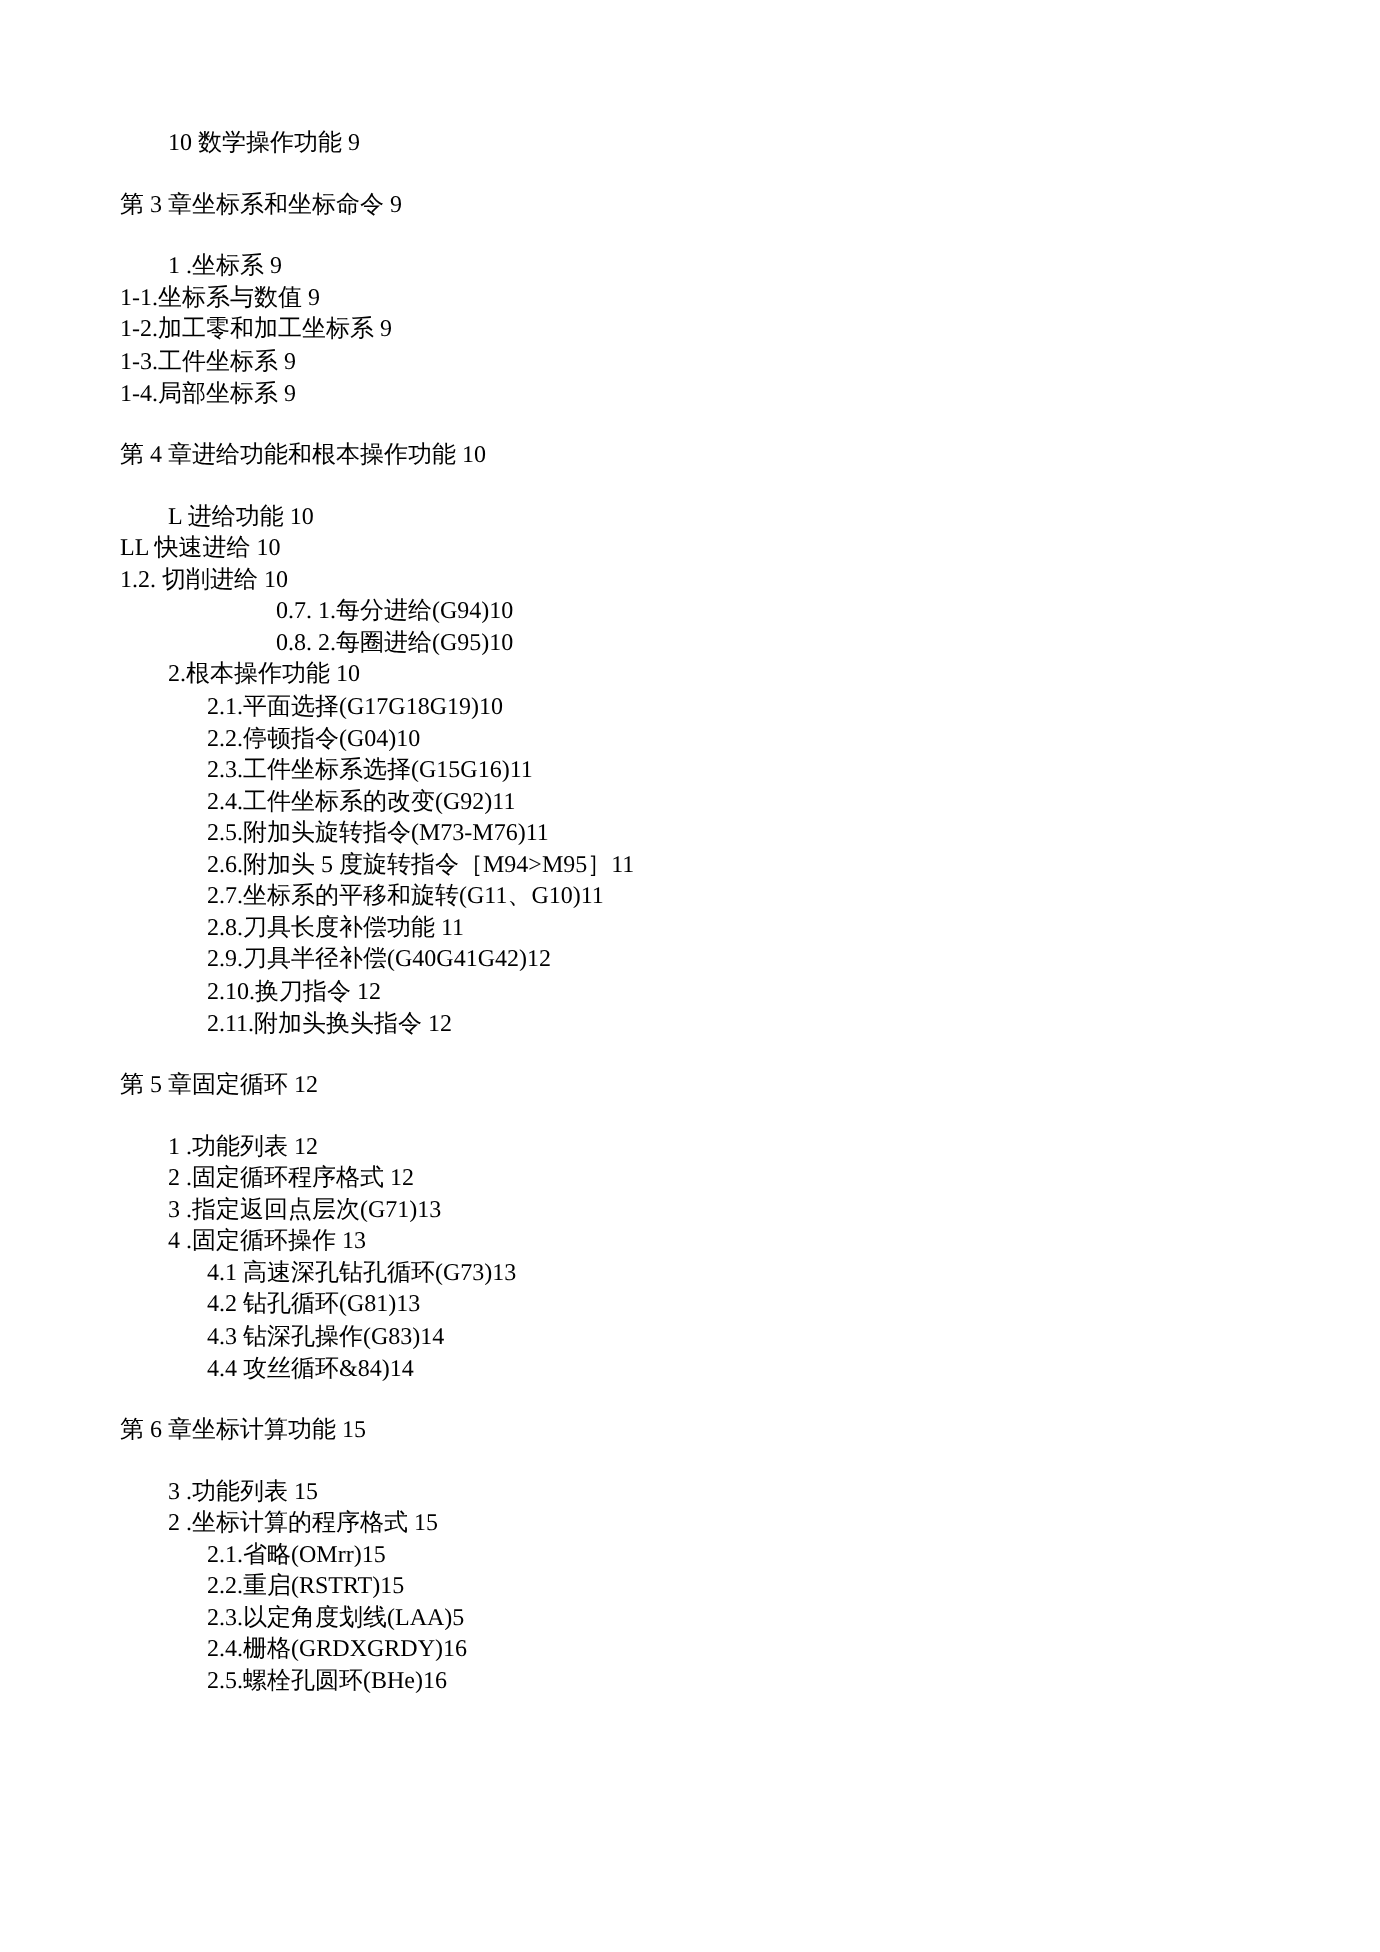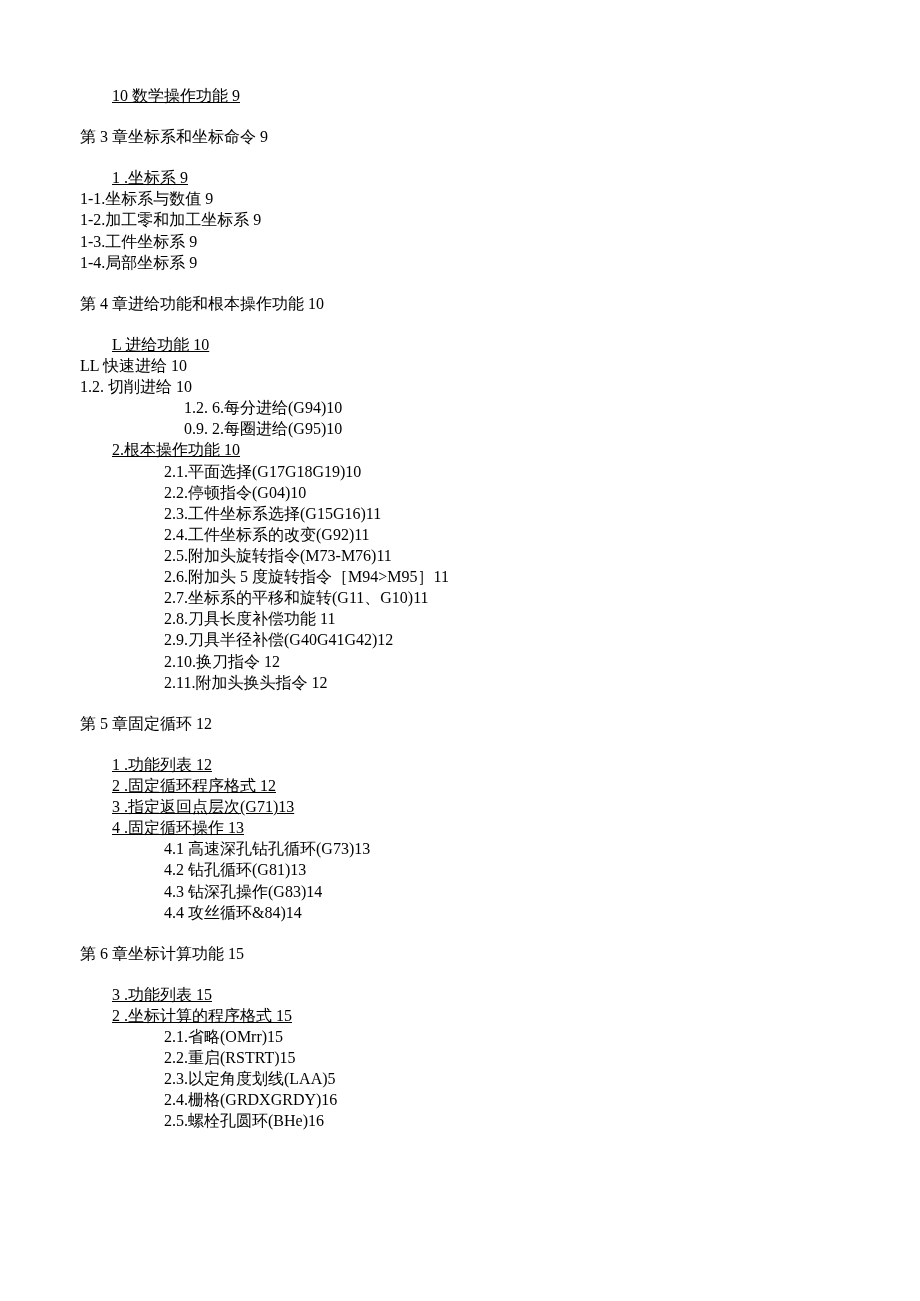--- a/index.html
+++ b/index.html
@@ -15,45 +15,45 @@
     line-height: 1.32;
     padding: 85px 0 40px 0;
   }
   .content {
     margin-left: 80px;
   }
   .line {
     white-space: nowrap;
   }
   .l0 { margin-left: 0px; }
-  .l1 { margin-left: 32px; text-decoration: underline; }
+  .l1 { margin-left: 32px; }
   .l2 { }
-  .l3 { margin-left: 84px; }
+  .l3 { margin-left: 58px; }
   .l4 { margin-left: 104px; }
   .chapter { margin-top: 20px; margin-bottom: 20px; }
   .block-top { }
   .block-bottom { margin-bottom: 20px; }
 </style>
 </head>
 <body>
 
 <div class="content" id="container">
     <div class="line l1 block-bottom">10 数学操作功能 9</div>
     <div class="line l0 chapter">第 3 章坐标系和坐标命令 9</div>
     <div class="line l1 block-top">1 .坐标系 9</div>
     <div class="line l2">1-1.坐标系与数值 9</div>
     <div class="line l2">1-2.加工零和加工坐标系 9</div>
     <div class="line l2">1-3.工件坐标系 9</div>
     <div class="line l2 block-bottom">1-4.局部坐标系 9</div>
     <div class="line l0 chapter">第 4 章进给功能和根本操作功能 10</div>
     <div class="line l1 block-top">L 进给功能 10</div>
     <div class="line l2">LL 快速进给 10</div>
     <div class="line l2">1.2.  切削进给 10</div>
-    <div class="line l4">1.2. 6.每分进给(G94)10</div>
-    <div class="line l4">0.9. 2.每圈进给(G95)10</div>
+    <div class="line l4">0.7. 1.每分进给(G94)10</div>
+    <div class="line l4">0.8. 2.每圈进给(G95)10</div>
     <div class="line l1">2.根本操作功能 10</div>
     <div class="line l3">2.1.平面选择(G17G18G19)10</div>
     <div class="line l3">2.2.停顿指令(G04)10</div>
     <div class="line l3">2.3.工件坐标系选择(G15G16)11</div>
     <div class="line l3">2.4.工件坐标系的改变(G92)11</div>
     <div class="line l3">2.5.附加头旋转指令(M73-M76)11</div>
     <div class="line l3">2.6.附加头 5 度旋转指令［M94&gt;M95］11</div>
     <div class="line l3">2.7.坐标系的平移和旋转(G11、G10)11</div>
     <div class="line l3">2.8.刀具长度补偿功能 11</div>
     <div class="line l3">2.9.刀具半径补偿(G40G41G42)12</div>

